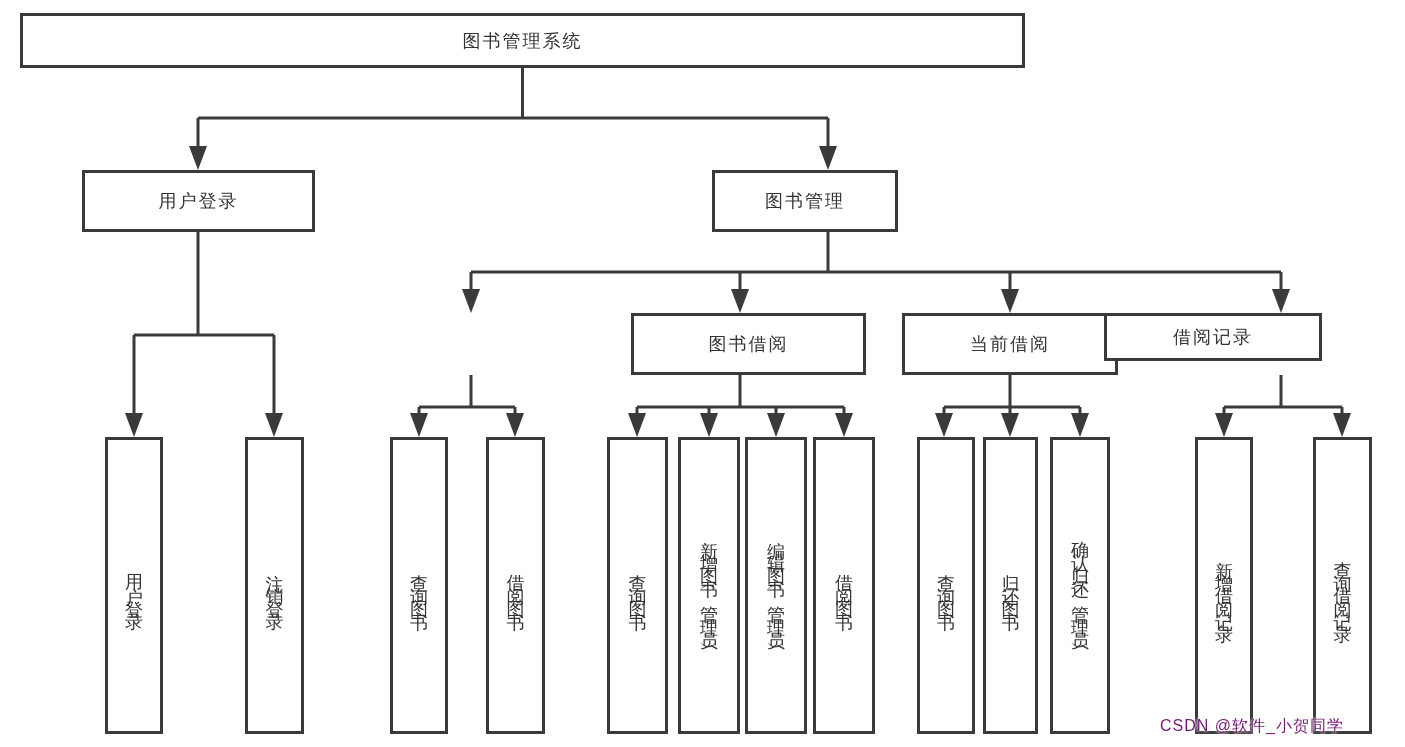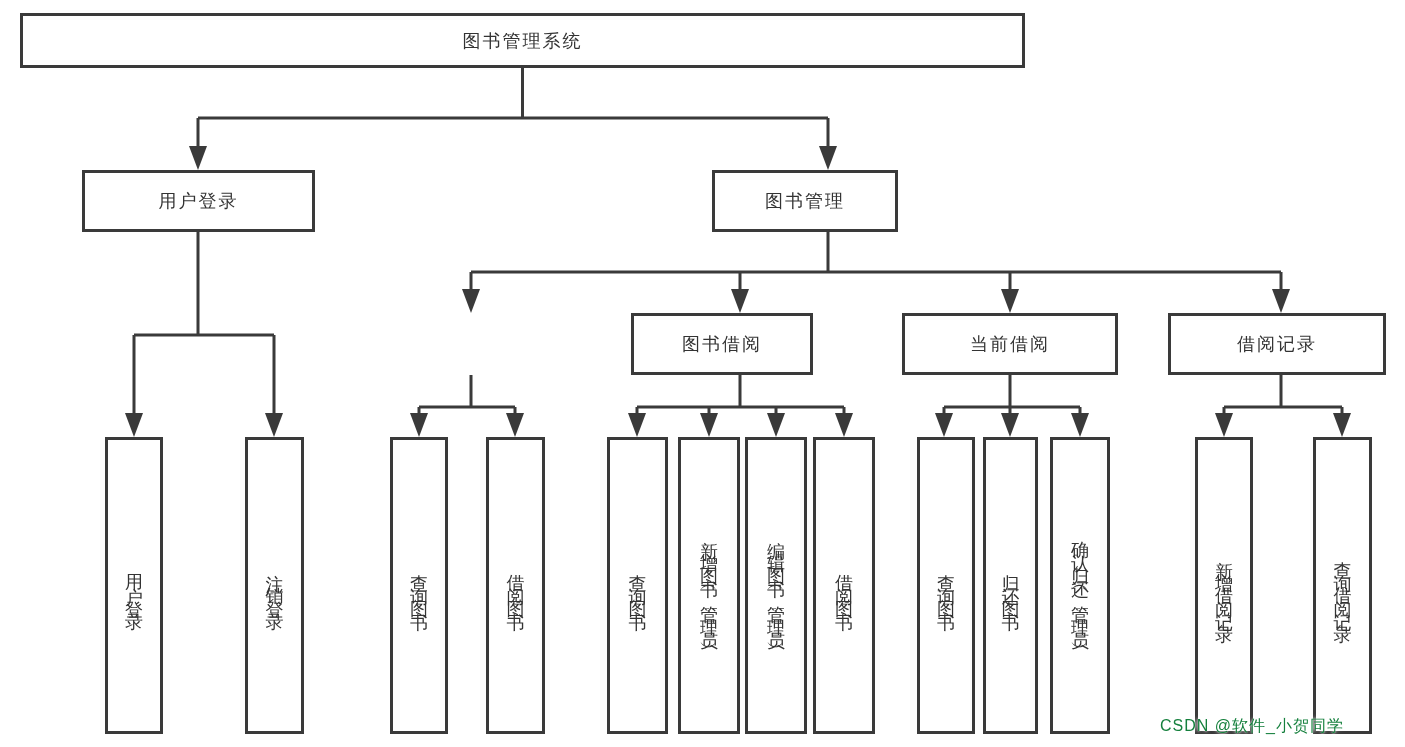--- a/index.html
+++ b/index.html
@@ -17,21 +17,21 @@
     display:flex;align-items:center;justify-content:center;
     color:#333333;z-index:1;
   }
   .node.h span{font-size:18px;letter-spacing:2px;white-space:nowrap;}
   .node.v span{
     writing-mode:vertical-rl;text-orientation:mixed;
     font-size:18px;letter-spacing:13px;line-height:1;
   }
   .watermark{
     position:absolute;left:1160px;top:716px;z-index:2;
-    font-size:16px;color:#15803d;letter-spacing:1px;white-space:nowrap;
+    font-size:16px;color:#701a75;letter-spacing:1px;white-space:nowrap;
     text-shadow:0 0 2px #ffffff,0 0 4px #ffffff;
     text-align:center;
   }
 </style>
 </head>
 <body>
 
 <div class="canvas">
 
   <svg class="connectors" width="1405" height="747" viewBox="0 0 1405 747" aria-hidden="true">
@@ -81,27 +81,27 @@
     <span>图书管理系统</span>
   </div>
 
   <div class="node h" style="left:82px;top:170px;width:233px;height:62px">
     <span>用户登录</span>
   </div>
   <div class="node h" style="left:712px;top:170px;width:186px;height:62px">
     <span>图书管理</span>
   </div>
 
-  <div class="node h" style="left:631px;top:313px;width:182px;height:62px">
+  <div class="node h" style="left:631px;top:313px;width:235px;height:62px">
     <span>图书借阅</span>
   </div>
   <div class="node h" style="left:902px;top:313px;width:216px;height:62px">
     <span>当前借阅</span>
   </div>
-  <div class="node h" style="left:1168px;top:313px;width:218px;height:62px">
+  <div class="node h" style="left:1104px;top:313px;width:218px;height:48px">
     <span>借阅记录</span>
   </div>
 
   <div class="node v" style="left:105px;top:437px;width:58px;height:297px">
     <span>用户登录</span>
   </div>
   <div class="node v" style="left:245px;top:437px;width:59px;height:297px">
     <span>注销登录</span>
   </div>
 

